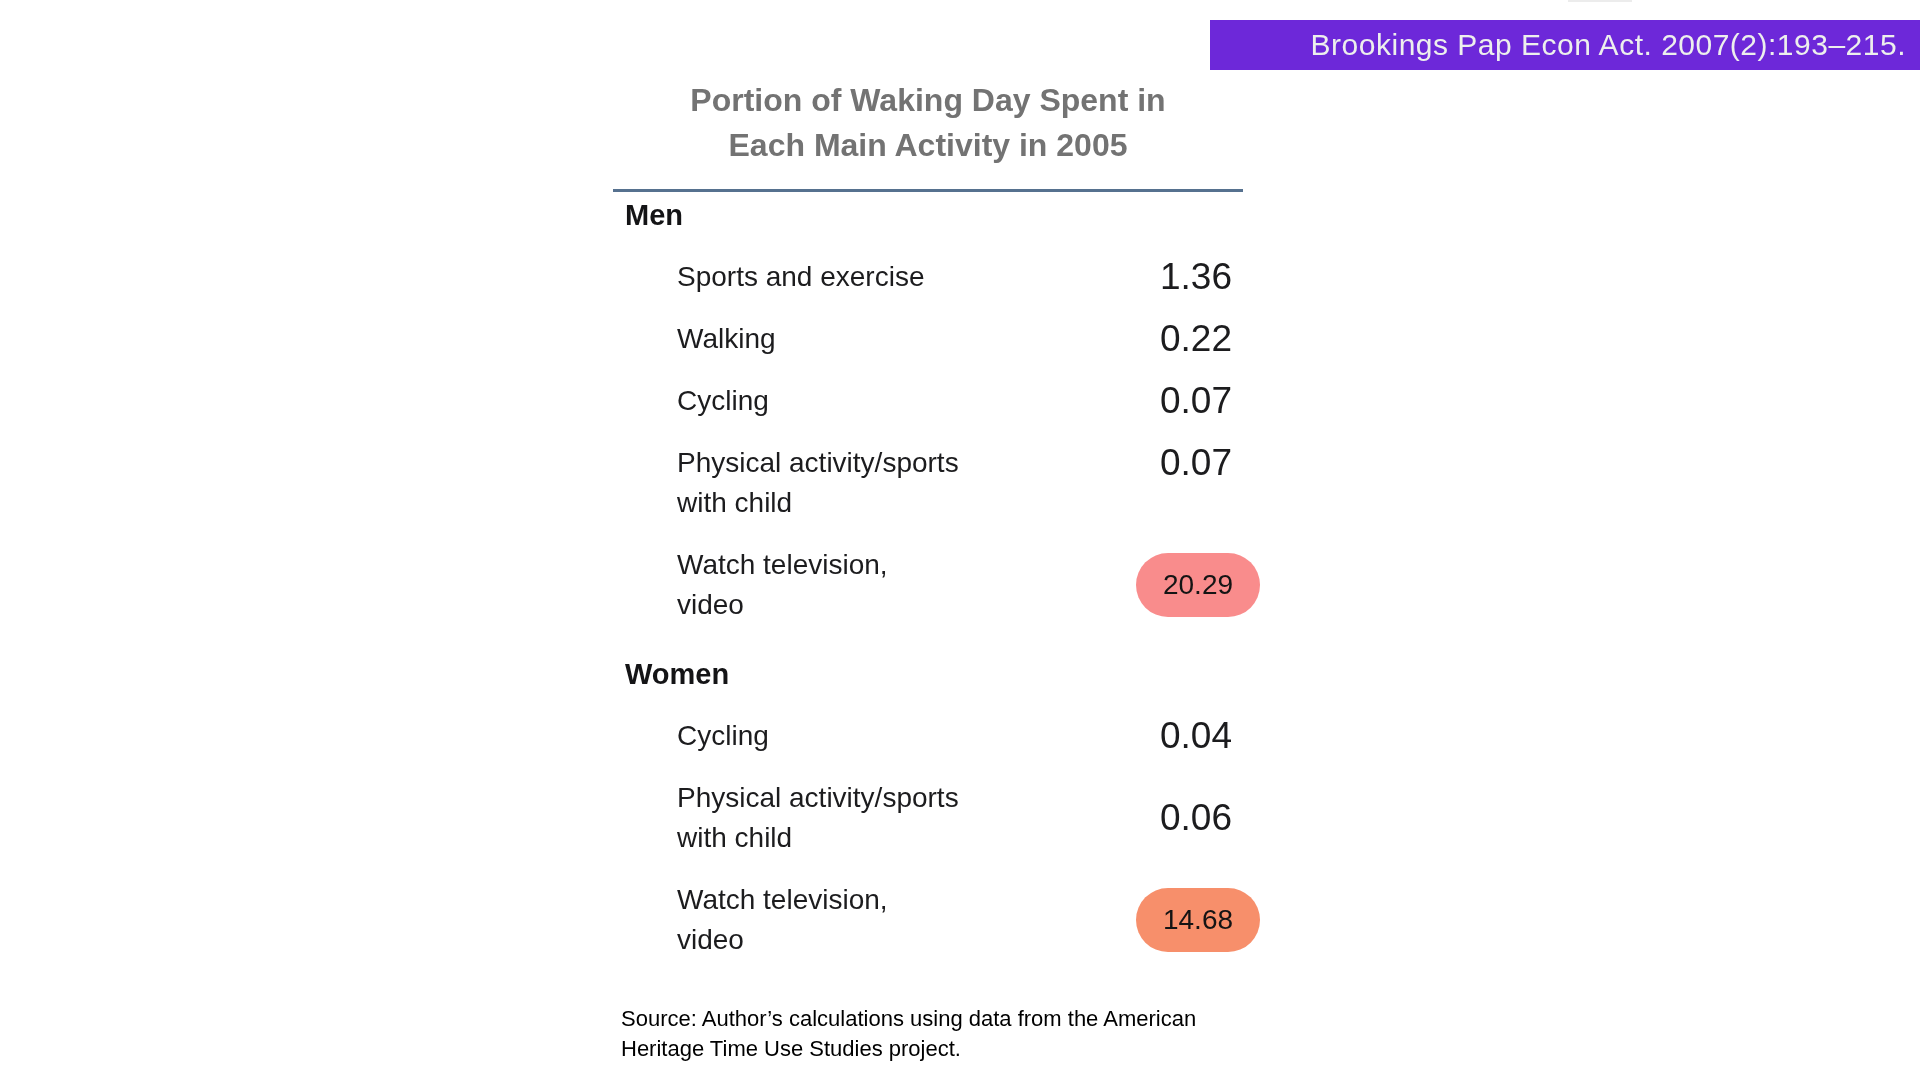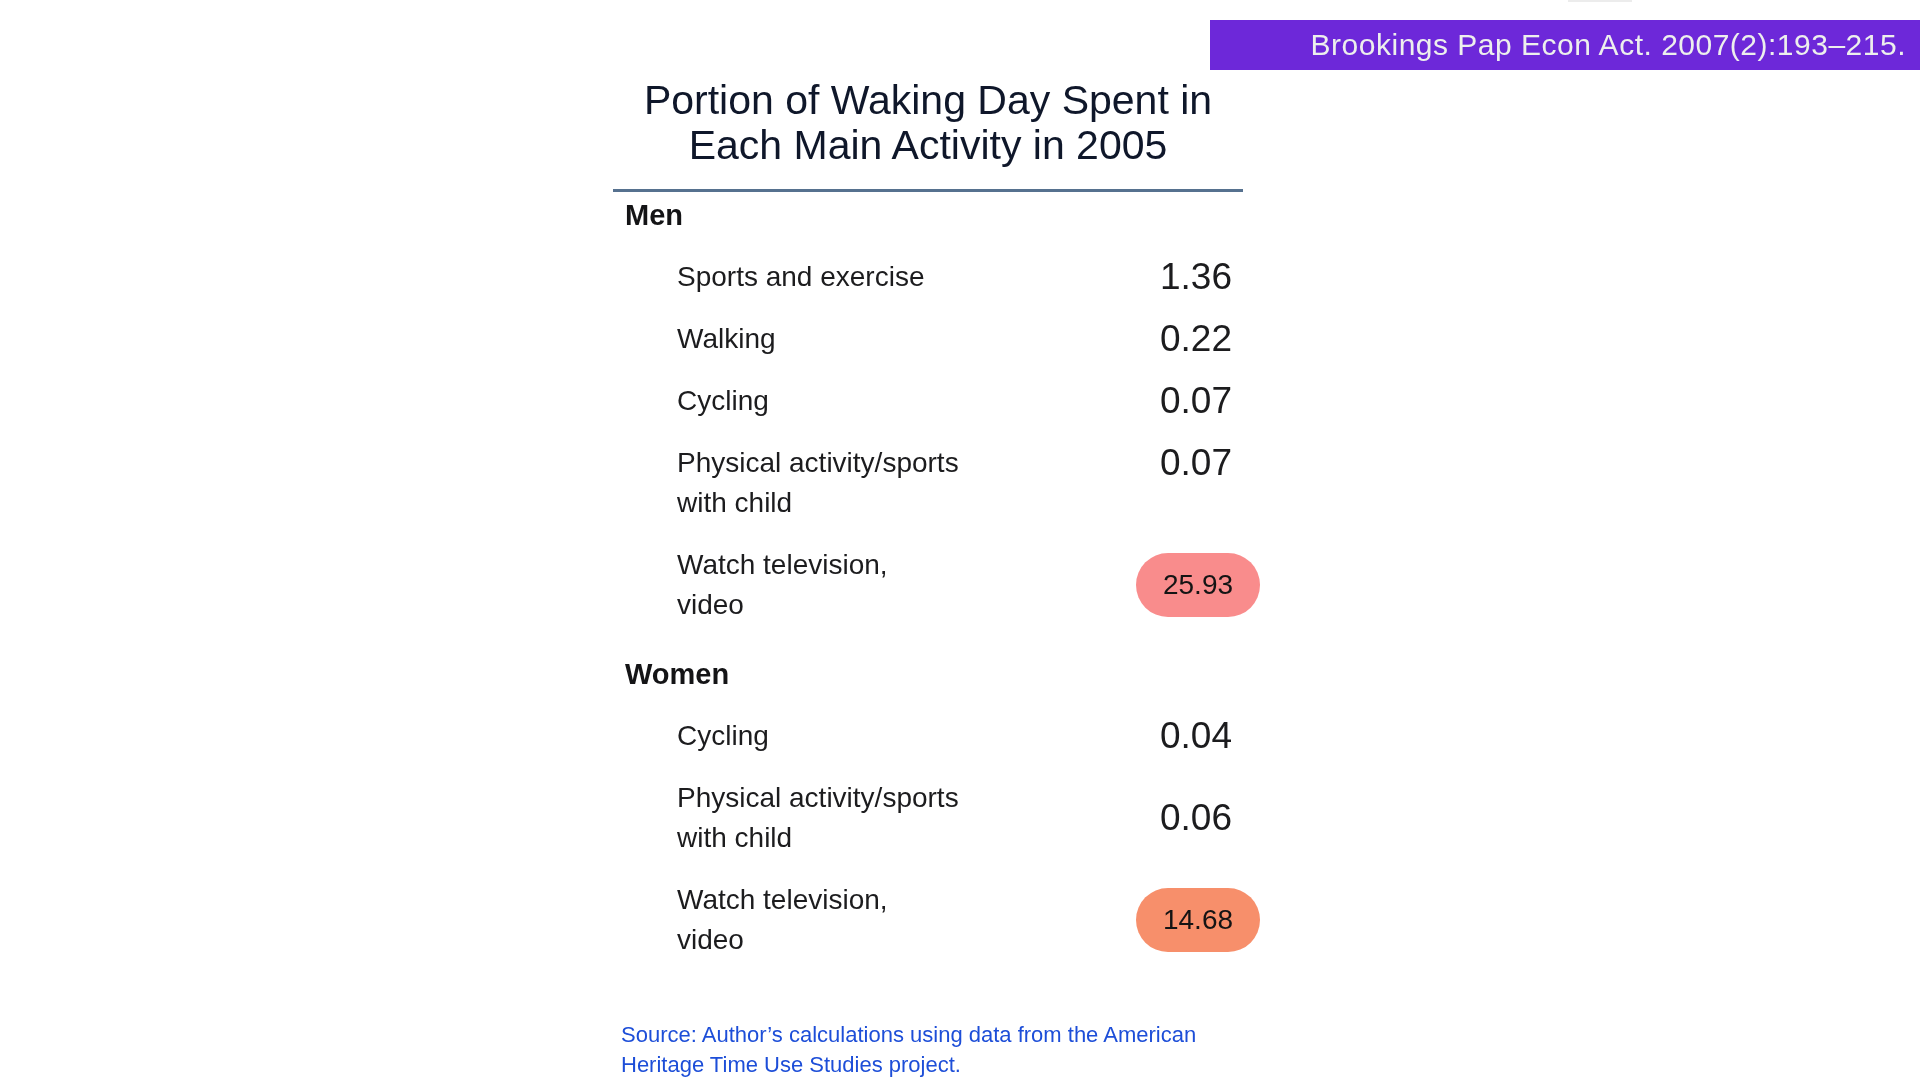--- a/index.html
+++ b/index.html
@@ -39,23 +39,24 @@
   
   .figure {
     position: absolute;
     left: 613px; top: 78px;
     width: 647px;
   }
 
   .figure-title {
     width: 630px;
     text-align: center;
-    font-size: 41px;
+    font-size: 32px;
     line-height: 45px;
-    color: #0f172a;
+    color: #737373;
+    font-weight: bold;
   }
 
   .separator {
     width: 630px;
     height: 3px;
     margin-top: 21px;
     background: #56718f;
   }
 
   .section-header {
@@ -99,25 +100,25 @@
     height: 64px;
     border-radius: 32px;
     display: flex;
     align-items: center;
     justify-content: center;
     font-size: 28px;
     color: #141414;
   }
 
   .source-note {
-    margin-top: 60px;
+    margin-top: 44px;
     padding-left: 8px;
     font-size: 22px;
     line-height: 30px;
-    color: #1d4ed8;
+    color: #000000;
   }
   .source-note span { display: block; }
 </style>
 </head>
 <body>
 
 <div class="top-artifact"></div>
 
 <div class="citation-banner">
   <span>Brookings Pap Econ Act. 2007(2):193–215.</span>
@@ -161,21 +162,21 @@
       <span>with child</span>
     </div>
     <div class="activity-value">0.07</div>
   </div>
 
   <div class="activity-row pill-row">
     <div class="activity-label">
       <span>Watch television,</span>
       <span>video</span>
     </div>
-    <div class="highlight-pill" style="background: rgb(249, 140, 140);">25.93</div>
+    <div class="highlight-pill" style="background: rgb(249, 140, 140);">20.29</div>
   </div>
 
   <div class="section-header women">Women</div>
 
   <div class="activity-row">
     <div class="activity-label">
       <span>Cycling</span>
     </div>
     <div class="activity-value">0.04</div>
   </div>

